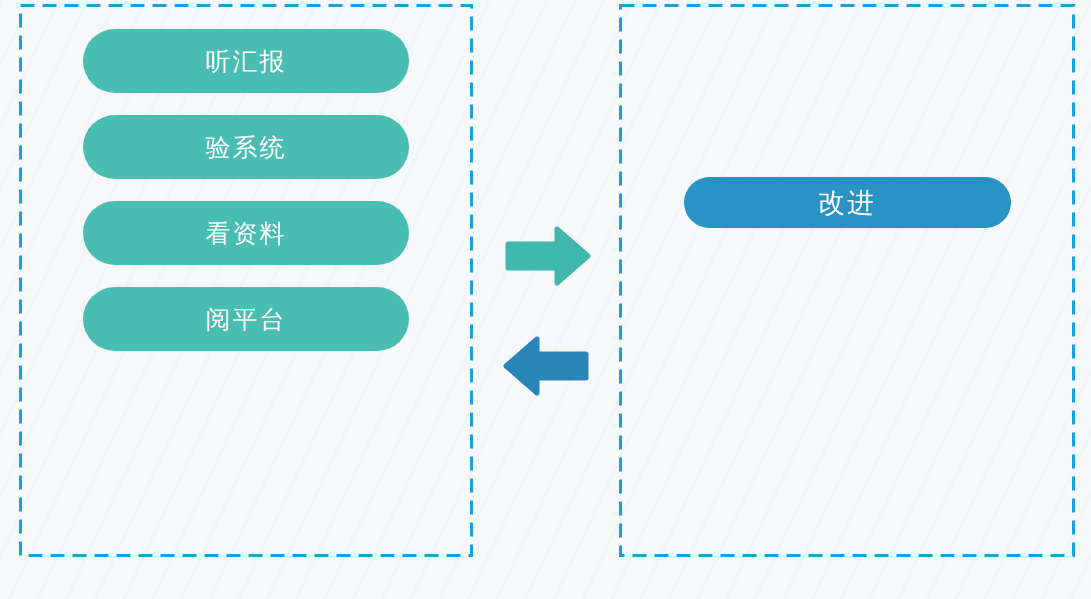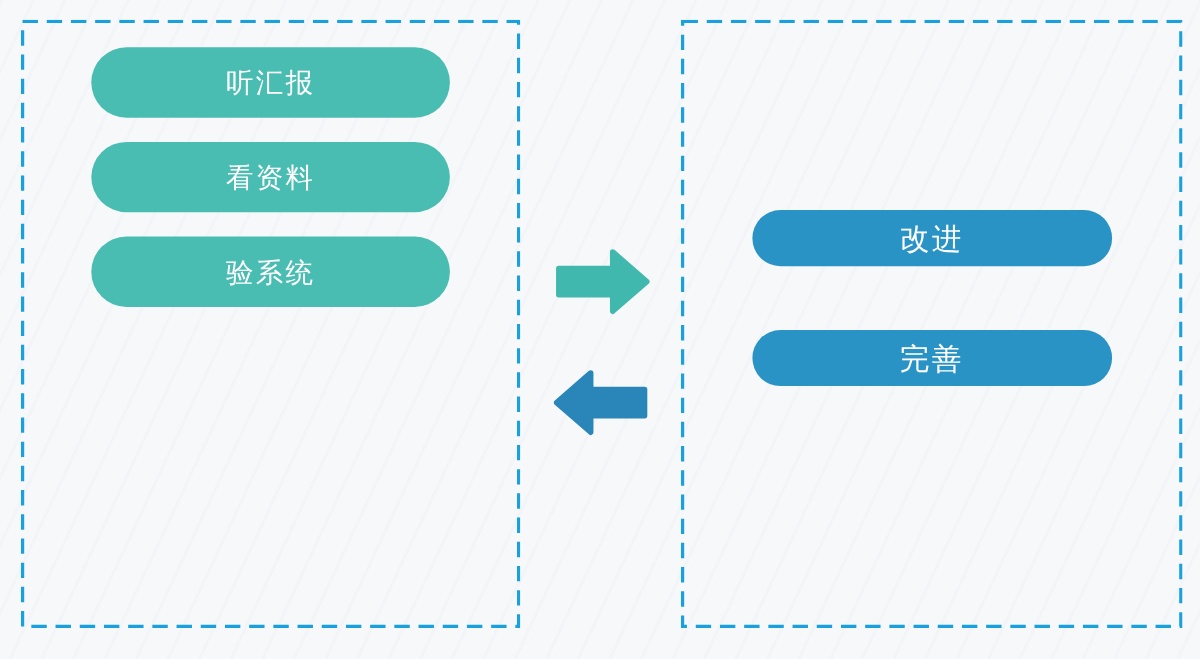--- a/index.html
+++ b/index.html
@@ -16,21 +16,21 @@
       115deg,
       rgba(170, 195, 205, 0.06) 0px,
       rgba(170, 195, 205, 0.06) 3px,
       transparent 3px,
       transparent 26px
     );
     overflow: hidden;
   }
   .panel {
     position: absolute;
-    top: 18px;
+    top: 4px;
     height: 553px;
     box-sizing: border-box;
   }
   .panel-left  { left: 19px;  width: 454px; }
   .panel-right { left: 619px; width: 456px; }
   .panel .border-svg {
     position: absolute;
     left: 0; top: 0;
     width: 100%; height: 100%;
     pointer-events: none;
@@ -86,43 +86,43 @@
 
   <div class="panel panel-left">
     <svg class="border-svg" width="454" height="553" viewBox="0 0 454 553">
       <rect x="1.5" y="1.5" width="451" height="550" fill="none" stroke="#18A0DF" stroke-width="3" stroke-dasharray="14 8"></rect>
     </svg>
     <div class="pill-stack">
       <div class="pill pill-teal">
         <span>听汇报</span>
       </div>
       <div class="pill pill-teal">
+        <span>验系统</span>
+      </div>
+      <div class="pill pill-teal">
         <span>看资料</span>
       </div>
       <div class="pill pill-teal">
-        <span>验系统</span>
+        <span>阅平台</span>
       </div>
     </div>
   </div>
 
   <svg class="arrow arrow-forward" viewBox="0 0 86 64">
     <path d="M3,20 H52 V5 L83,32 L52,59 V44 H3 Z" fill="#41B8AD" stroke="#41B8AD" stroke-width="5" stroke-linejoin="round"></path>
   </svg>
 
   <svg class="arrow arrow-back" viewBox="0 0 86 64">
     <path d="M3,20 H52 V5 L83,32 L52,59 V44 H3 Z" fill="#2A86B9" stroke="#2A86B9" stroke-width="5" stroke-linejoin="round"></path>
   </svg>
 
   <div class="panel panel-right">
     <svg class="border-svg" width="456" height="553" viewBox="0 0 456 553">
       <rect x="1.5" y="1.5" width="453" height="550" fill="none" stroke="#18A0DF" stroke-width="3" stroke-dasharray="14 8"></rect>
     </svg>
     <div class="pill-stack">
       <div class="pill pill-blue">
         <span>改进</span>
       </div>
-      <div class="pill pill-blue">
-        <span>完善</span>
-      </div>
     </div>
   </div>
 
 </div>
 
 </body></html>

